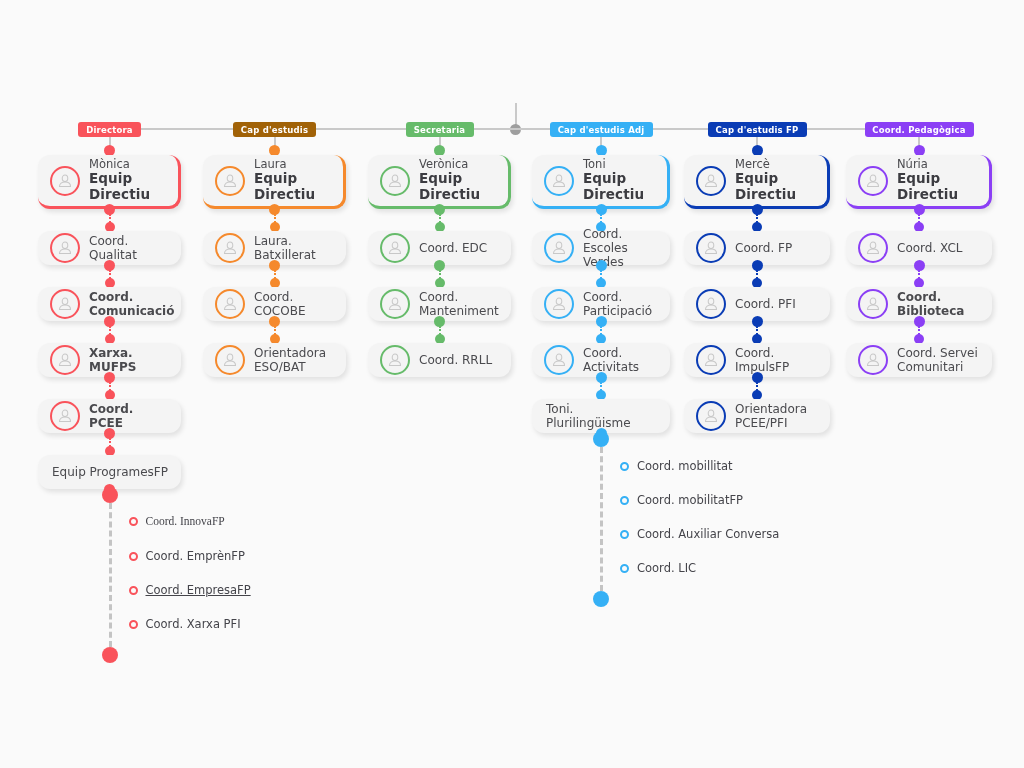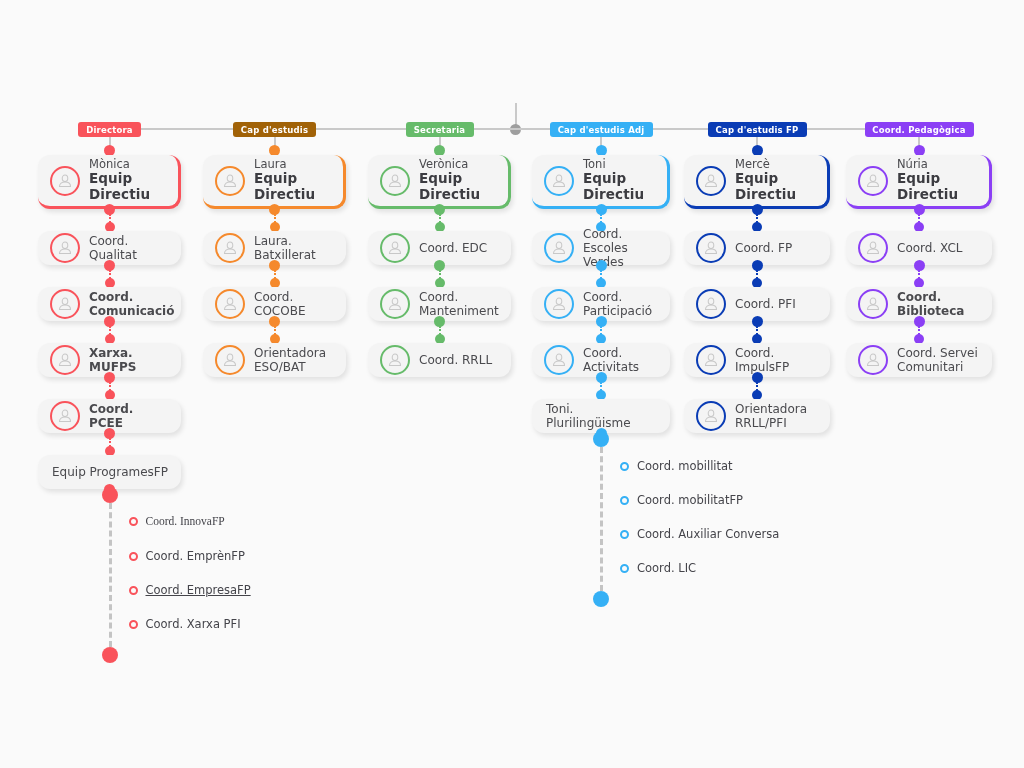--- a/index.html
+++ b/index.html
@@ -424,21 +424,21 @@
     <div class="vdash" style="left: 756px; top: 382px; height: 12px; border-color: rgb(10, 60, 181);"></div>
     <div class="dot" style="left: 752px; top: 390px; height: 10px; width: 10px; background: rgb(10, 60, 181);"></div>
     <div class="card" style="left: 684px; top: 399px; width: 146px; height: 34px;">
       <div class="avatar" style="border-color: rgb(10, 60, 181);">
         <svg width="18" height="18" viewBox="0 0 24 24" style="color: rgb(200, 200, 200);">
           <use xlink:href="#person-glyph"></use>
         </svg>
       </div>
       <div class="card-text">
         <div class="simple">Orientadora</div>
-        <div class="simple">RRLL/PFI</div>
+        <div class="simple">PCEE/PFI</div>
       </div>
     </div>
     <div class="badge" style="background: rgb(139, 63, 245); top: 122px; left: 864.5px; width: 109px;">Coord. Pedagògica</div>
     <div class="vline" style="left: 918px; top: 137px; height: 18px;"></div>
     <div class="dot" style="left: 913.5px; top: 144.5px; height: 11px; width: 11px; background: rgb(139, 63, 245);"></div>
     <div class="card lead" style="left: 846px; top: 155px; width: 146px; height: 54px; border-right-color: rgb(139, 63, 245); border-bottom-color: rgb(139, 63, 245);">
       <div class="avatar" style="border-color: rgb(139, 63, 245);">
         <svg width="18" height="18" viewBox="0 0 24 24" style="color: rgb(200, 200, 200);">
           <use xlink:href="#person-glyph"></use>
         </svg>

